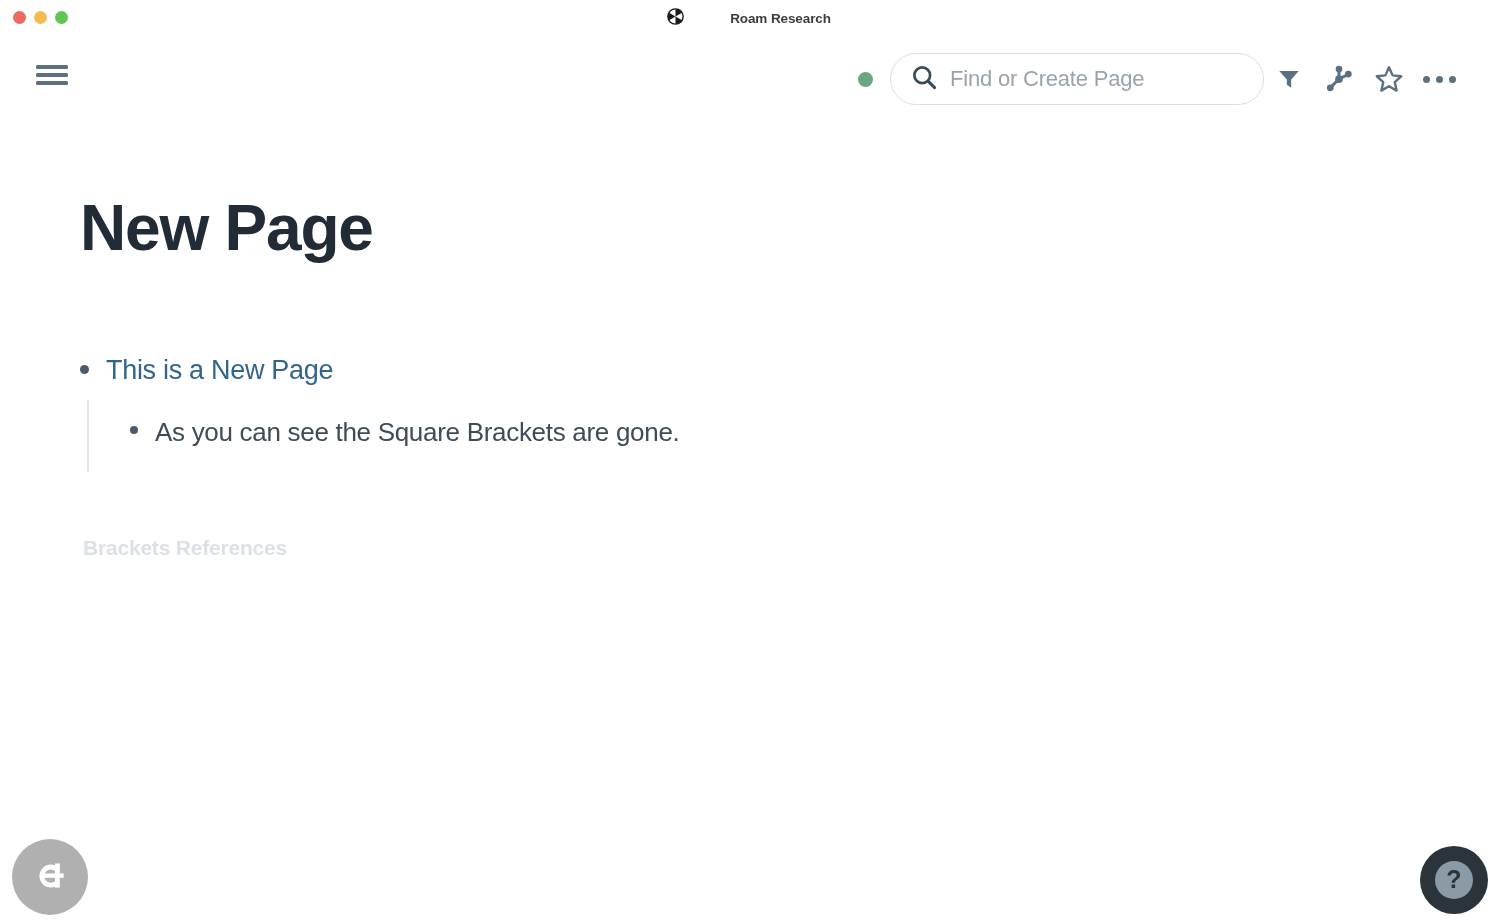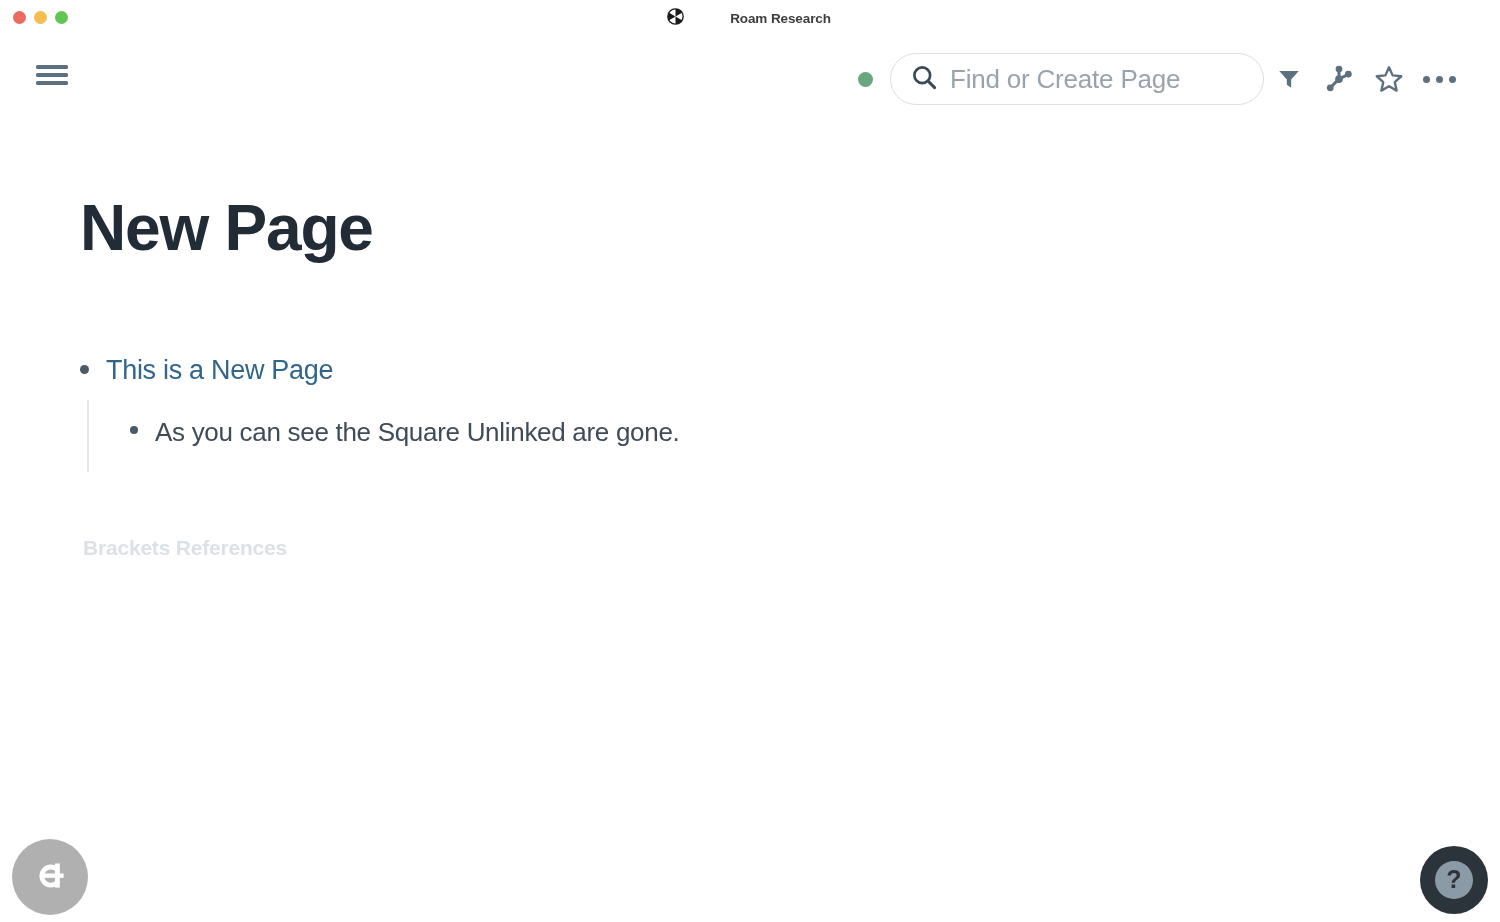--- a/index.html
+++ b/index.html
@@ -119,21 +119,21 @@
     padding: 0 16px 0 20px;
     margin-top: 6px;
     cursor: text;
   }
   .search-icon { flex: 0 0 auto; margin-right: 12px; display: block; }
   .search-input {
     border: none;
     outline: none;
     background: transparent;
     font-family: "Liberation Sans", sans-serif;
-    font-size: 26px;
+    font-size: 22px;
     color: #2c3e50;
     width: 100%;
     letter-spacing: -0.2px;
   }
   .search-input::placeholder { color: #9aa2ab; opacity: 1; }
 
   .icon-btn {
     width: 50px;
     height: 52px;
     display: flex;
@@ -374,21 +374,21 @@
   <div class="blocks">
 
     <div class="block-row">
       <span class="bullet"></span>
       <span class="block-text page-ref">This is a New Page</span>
     </div>
 
     <div class="children">
       <div class="block-row">
         <span class="bullet"></span>
-        <span class="block-text">As you can see the Square Unlinked are gone.</span>
+        <span class="block-text">As you can see the Square Brackets are gone.</span>
       </div>
     </div>
 
   </div>
 
   <div class="unlinked-refs">Brackets References</div>
 
 </div>
 
 <div class="fab-left">

